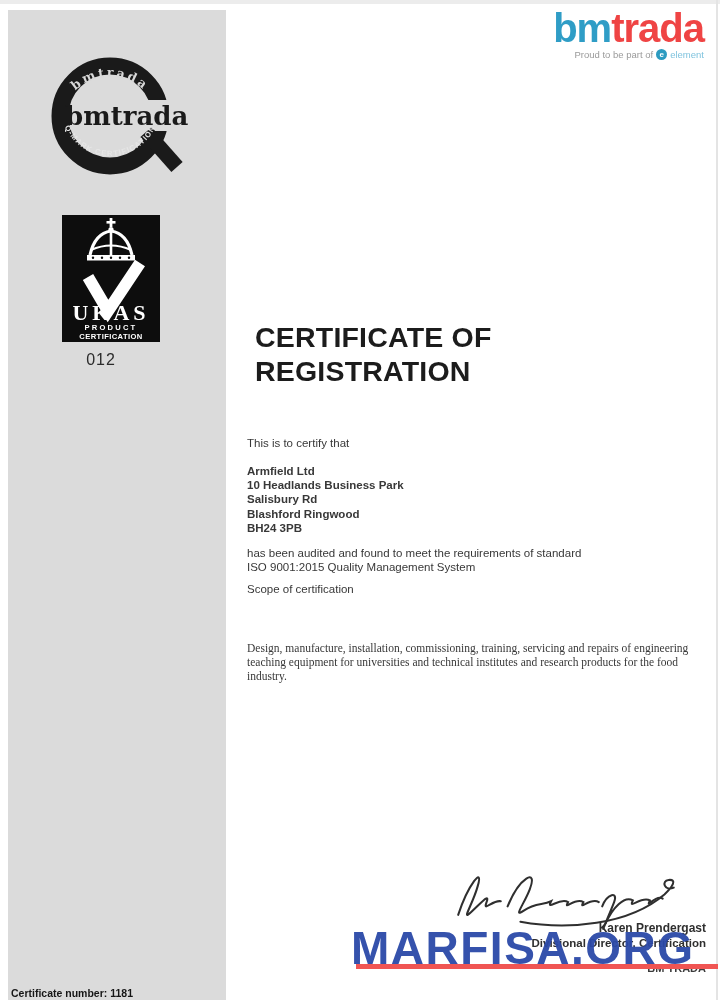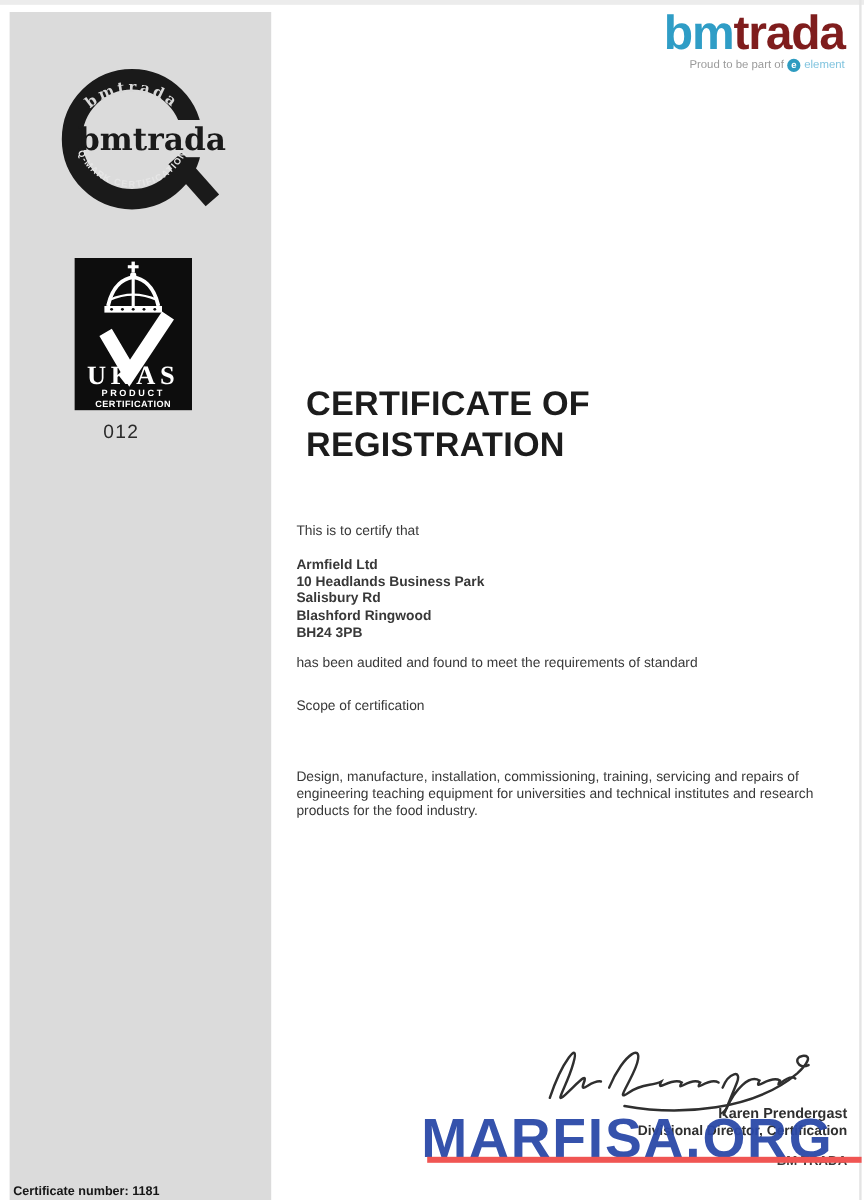--- a/index.html
+++ b/index.html
@@ -24,39 +24,39 @@
   .ukas-number { margin-top: 5px; font-size: 16px; color: #2b2b2b; letter-spacing: 1px; }
   .cert-number {
     position: absolute; left: 3px; bottom: 1px;
     font-size: 10.5px; font-weight: bold; color: #161616; white-space: nowrap;
   }
 
   
   .brand { position: absolute; top: 8px; right: 16px; text-align: right; }
   .brand-word { font-size: 40px; font-weight: bold; letter-spacing: -1px; line-height: 40px; }
   .brand-bm { color: #2f9dc6; }
-  .brand-trada { color: #7f1d1d; }
+  .brand-trada { color: #ef4444; }
   .brand-tagline {
     margin-top: 1px; font-size: 9.5px; color: #9a9a9a;
     display: flex; align-items: center; justify-content: flex-end; gap: 3px;
   }
   .element-icon {
     display: inline-flex; align-items: center; justify-content: center;
     width: 11px; height: 11px; border-radius: 50%;
     background: #2d9bc0; color: #ffffff; font-size: 8px; font-weight: bold; line-height: 1;
   }
   .element-word { color: #7fc3de; }
 
   
   .title { position: absolute; left: 255px; top: 320px; font-size: 28.5px; font-weight: bold; color: #1c1c1c; line-height: 34px; letter-spacing: 0.2px; }
   .certify-intro { position: absolute; left: 247px; top: 437px; font-size: 11.5px; }
   .address-block { position: absolute; left: 247px; top: 464px; font-size: 11.5px; line-height: 14.2px; font-weight: bold; }
   .audit-block { position: absolute; left: 247px; top: 546px; font-size: 11.5px; line-height: 14.2px; }
   .scope-label { position: absolute; left: 247px; top: 583px; font-size: 11.5px; }
-  .scope-text { position: absolute; left: 247px; top: 641px; width: 447px; font-size: 11.5px; line-height: 14.2px; }
+  .scope-text { position: absolute; left: 247px; top: 641px; width: 447px; font-size: 11.5px; line-height: 14.2px; font-family: Liberation Serif, serif; }
 
   
   .signature { position: absolute; left: 418px; top: 845px; z-index: 2; }
   .name-block { position: absolute; right: 14px; top: 921px; text-align: right; z-index: 1; color: #2f2f2f; }
   .signatory-name { font-size: 12px; font-weight: bold; }
   .signatory-title { font-size: 11.5px; font-weight: bold; margin-top: 2px; }
   .signatory-org { font-size: 11px; font-weight: bold; color: #3c3c3c; margin-top: 13px; }
 
   
   .watermark {
@@ -150,20 +150,21 @@
 <div class="address-block">
   <div>Armfield Ltd</div>
   <div>10 Headlands Business Park</div>
   <div>Salisbury Rd</div>
   <div>Blashford Ringwood</div>
   <div>BH24 3PB</div>
 </div>
 
 <div class="audit-block">
   <div>has been audited and found to meet the requirements of standard</div>
+  <div>ISO 9001:2015 Quality Management System</div>
 </div>
 
 <p class="scope-label">Scope of certification</p>
 
 <p class="scope-text">Design, manufacture, installation, commissioning, training, servicing and repairs of engineering teaching equipment for universities and technical institutes and research products for the food industry.</p>
 
 <svg class="signature" width="290" height="98" viewBox="0 0 290 115" xmlns="http://www.w3.org/2000/svg">
   <g fill="none" stroke="#2f2f2f" stroke-width="2.4" stroke-linecap="round">
     <path d="M22 82 C34 46 52 24 45 48 C39 70 25 90 37 79 C49 68 60 55 55 68 C51 79 63 64 72 66"></path>
     <path d="M80 72 C94 38 116 26 106 52 C99 70 86 86 99 77 C113 67 121 71 131 66 C125 78 141 61 151 67 C145 78 159 61 169 67 C163 78 177 61 187 67"></path>

